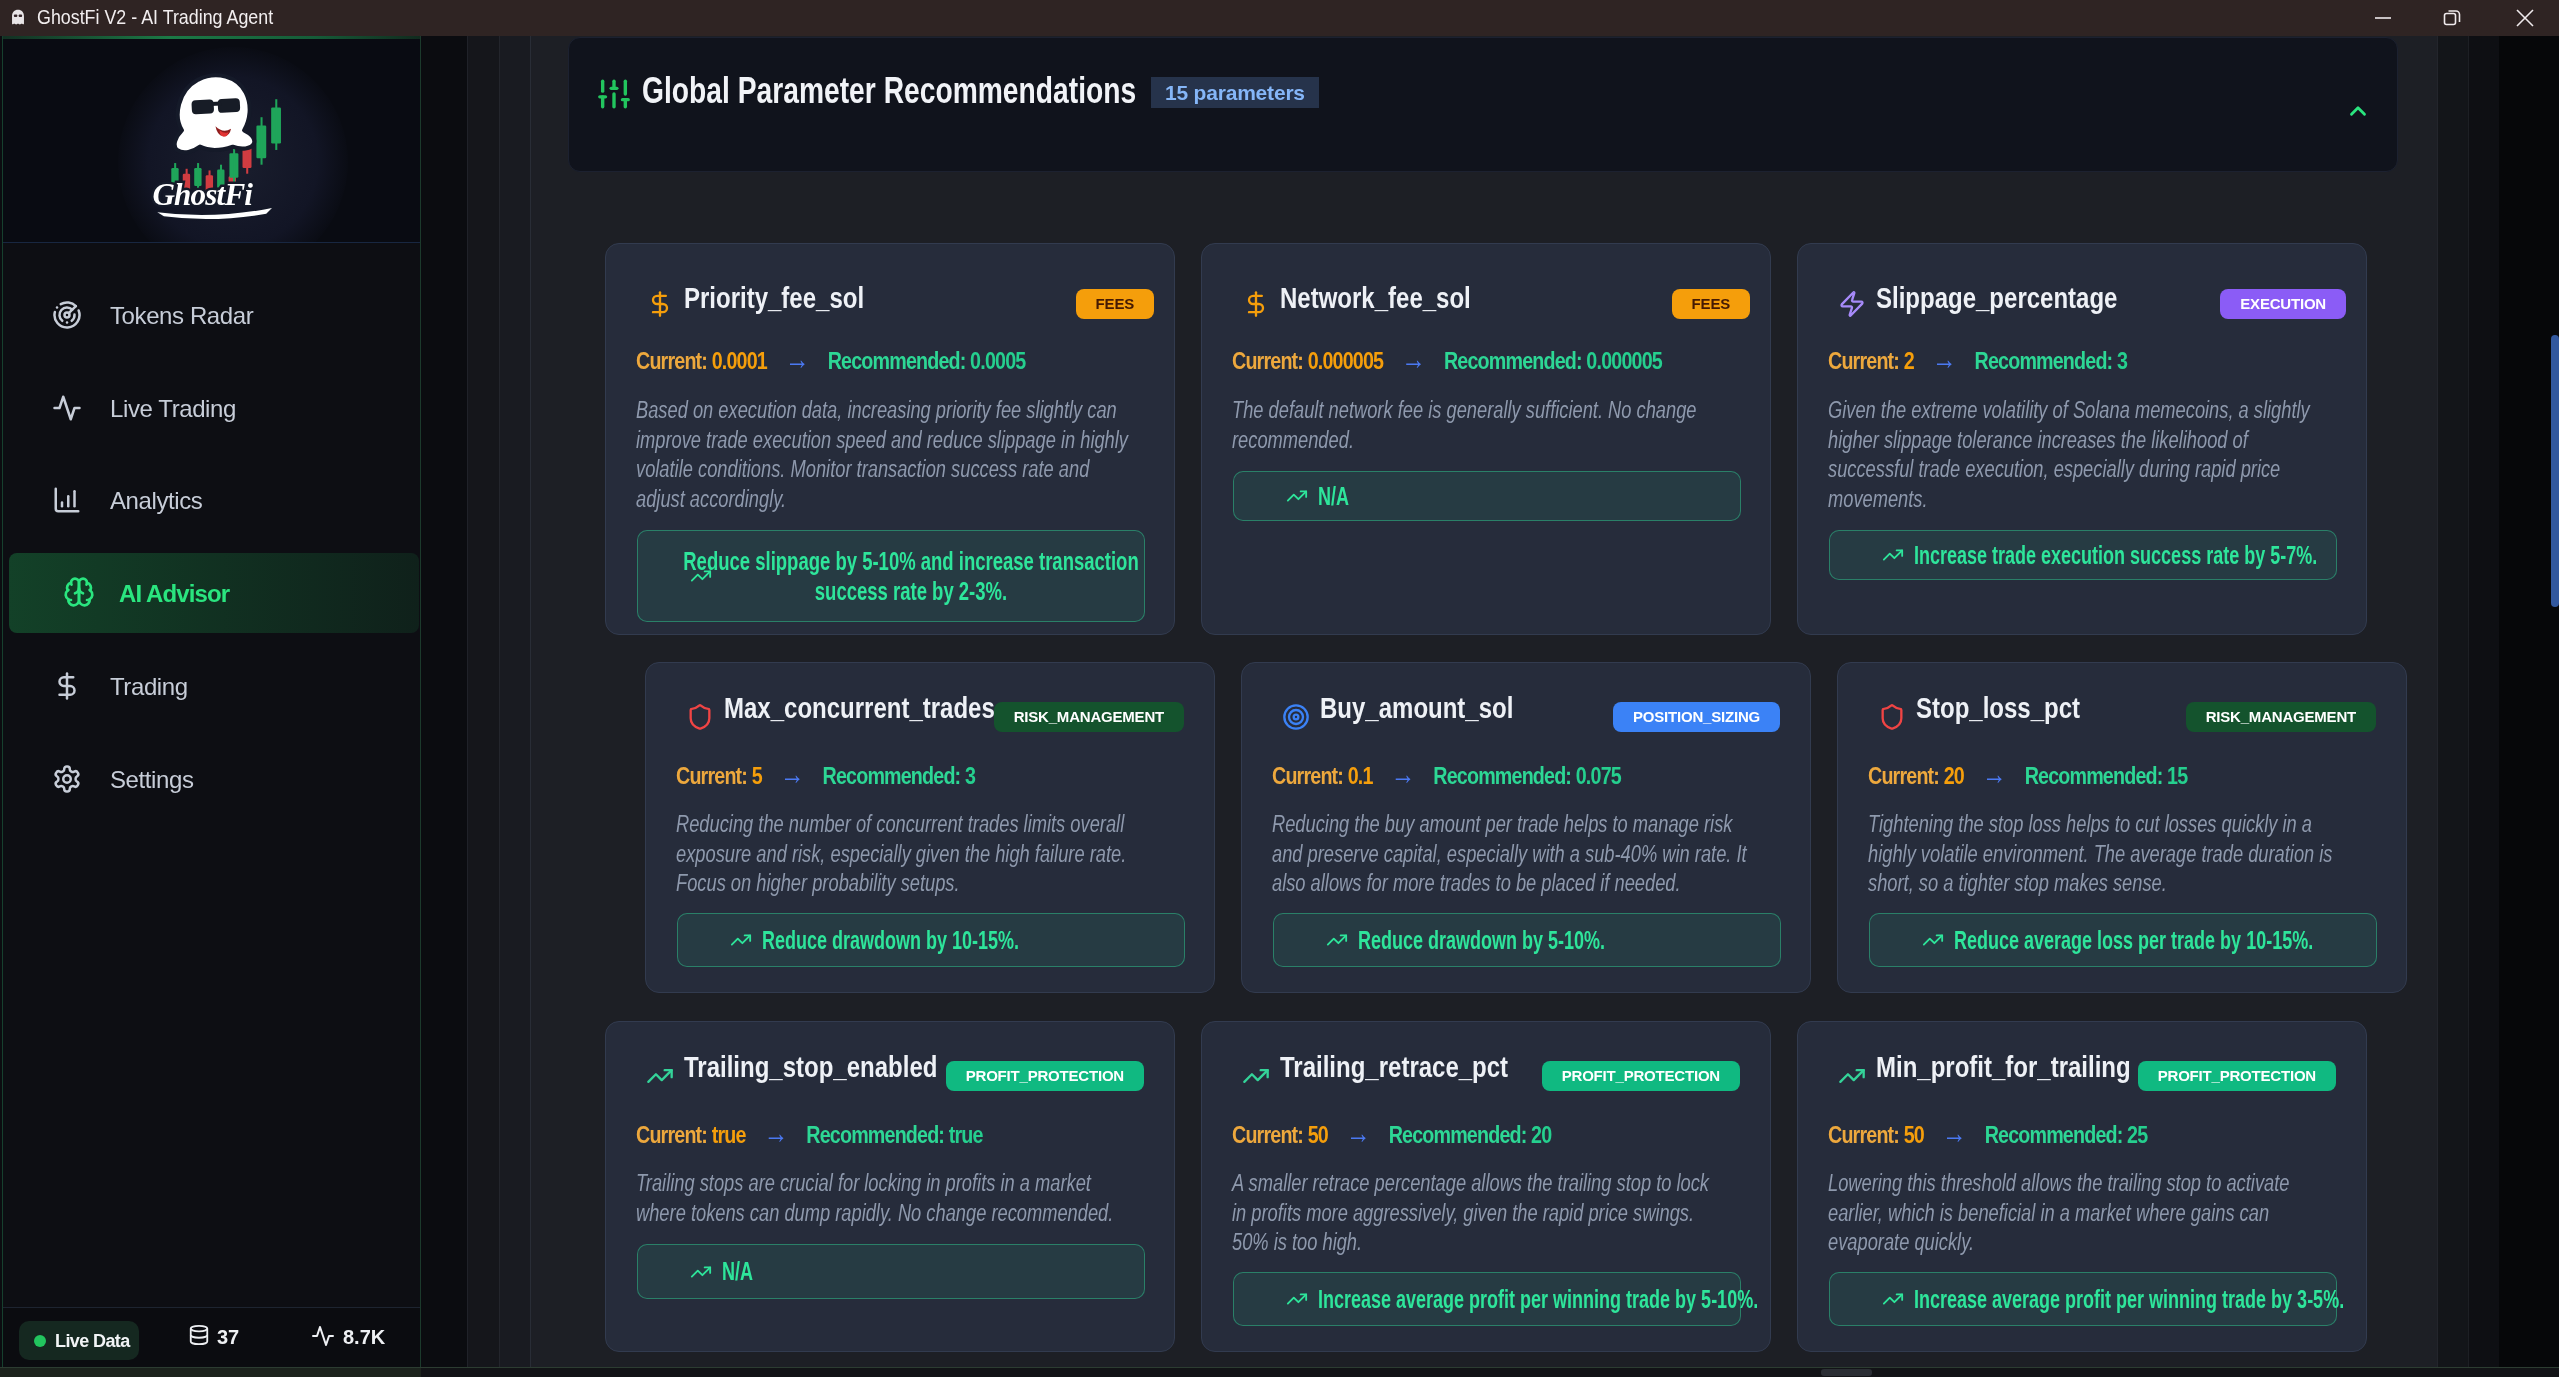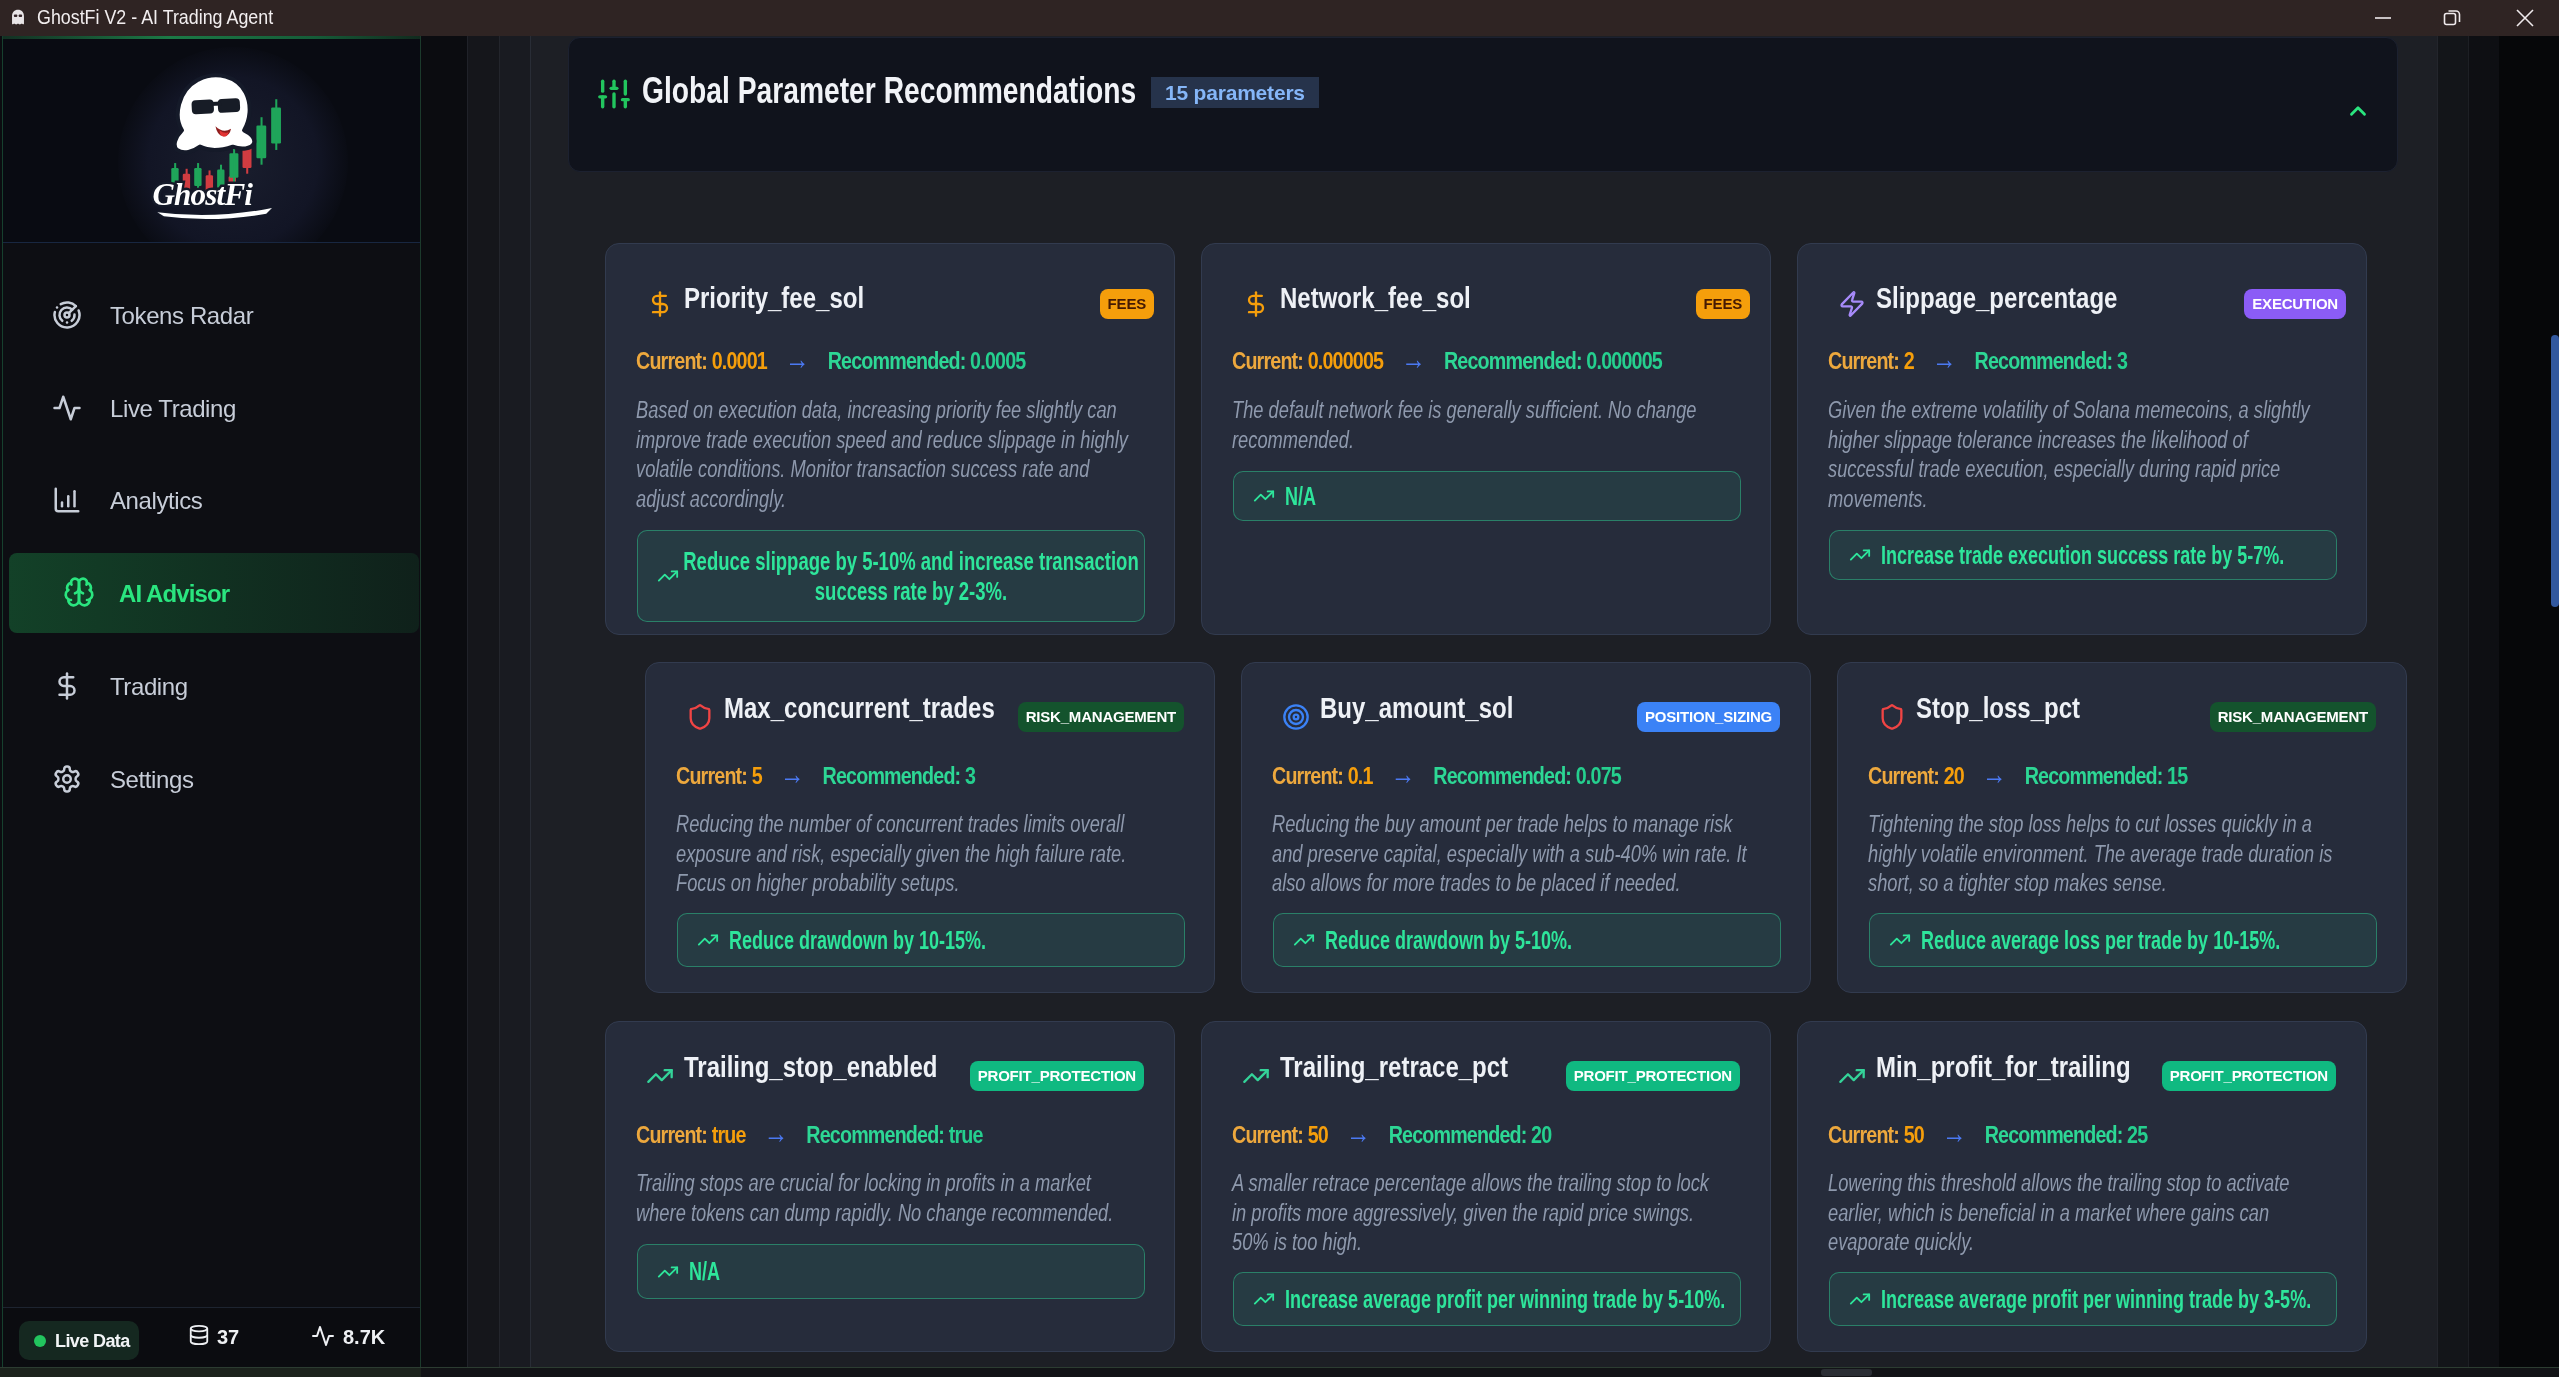--- a/index.html
+++ b/index.html
@@ -33,37 +33,37 @@
   #content { left:531px; top:36px; width:1906px; height:1331px; background:#1d1f25; overflow:hidden; }
   #hdrbox { position:absolute; left:37px; top:1px; width:1830px; height:135px; background:#10131c; border:1px solid #1c2130; border-radius:12px; }
   #hdrtitle { position:absolute; left:73px; top:32px; font-size:37px; font-weight:bold; color:#f1f3f7; white-space:nowrap; transform:scaleX(0.763); transform-origin:0 0; }
   #hdrbadge { position:absolute; left:582px; top:39px; height:31px; padding:0 14px; background:#26334b; border-radius:0; font-size:21px; font-weight:bold; color:#85b6f8; line-height:31px; letter-spacing:-0.2px; }
   
   .card { position:absolute; width:570px; background:#262c3b; border:1px solid #323b4f; border-radius:14px; }
   .c1 { left:74px; } .c2 { left:670px; } .c3 { left:1266px; }
   .r1 { top:207px; height:392px; } .r2 { top:626px; height:331px;margin-left:40px; } .r3 { top:985px; height:331px; }
   .ticon { position:absolute; left:40px; top:40px; } .r1 .ticon { top:46px; }
   .ctitle { position:absolute; left:78px; top:28px; font-size:30px; font-weight:bold; color:#eef1f6; white-space:nowrap; transform:scaleX(0.80); transform-origin:0 0; } .r1 .ctitle { top:37px; }
-  .badge { position:absolute; right:30px; top:39px; height:30px; line-height:30px; padding:0 8px; border-radius:8px; font-size:15px; font-weight:bold; letter-spacing:-0.2px; color:#fff; }
+  .badge { position:absolute; right:30px; top:39px; height:30px; line-height:30px; padding:0 20px; border-radius:8px; font-size:15px; font-weight:bold; letter-spacing:-0.2px; color:#fff; }
   .r1 .badge { top:45px; right:20px; }
   .b-fees { background:#f59e0b; color:#451a03; }
   .b-exec { background:#8b5cf6; }
   .b-risk { background:#14532d; }
   .b-pos  { background:#3b82f6; }
   .b-prof { background:#10b981; }
   .crow { position:absolute; left:30px; top:94px; height:32px; white-space:nowrap; font-size:24px; font-weight:bold; transform:scaleX(0.82); transform-origin:0 0; } .r1 .crow { top:98px; }
   .crow .cur { color:#eda83d; letter-spacing:-1px; }
   .crow .curv { color:#f59e0b; }
   .crow .arr { color:#4b79f2; padding:0 22px; font-weight:normal; font-size:30px; }
   .crow .rec { color:#2dd795; letter-spacing:-1px; }
   .crow .recv { color:#25cf8e; }
   .desc { position:absolute; left:30px; top:147px; font-size:23px; font-style:italic; color:#8e99ad; line-height:29.5px; white-space:nowrap; transform:scaleX(0.795); transform-origin:0 0; }
   .r1 .desc { top:152px; }
   .gbox { position:absolute; left:31px; width:508px; background:rgba(46,213,151,0.09); border:1px solid rgba(46,213,151,0.45); border-radius:10px; display:flex; align-items:center; }
-  .gbox { overflow:visible; }
+  .gbox { overflow:visible;padding-left:33px; }
   .gbox .gi { flex:0 0 auto; margin-left:19px; }
   .gbox .gt { flex:1 1 auto; margin-left:10px; font-size:25px; font-weight:bold; color:#2ee59b; line-height:29px; white-space:nowrap; transform:scaleX(0.72); transform-origin:0 50%; }
   .gbox .gt.ctr { position:absolute; left:-80px; right:-120px; top:50%; margin:0; text-align:center; white-space:nowrap; transform:translateY(-50%) scaleX(0.74); transform-origin:50% 50%; line-height:30px; }
   
 </style>
 </head>
 <body>
 <div class="abs" id="titlebar">
   <svg class="abs" style="left:7px;top:7px" width="22" height="22" viewBox="0 0 24 24">
     <path d="M12 3c-4 0-6.5 3-6.5 6.8v8.4c0 .9 1 .9 1.5.4.6-.6 1.3-.6 1.9 0 .6.7 1.5.7 2.1 0 .6-.6 1.4-.6 2 0 .6.7 1.5.7 2.1 0 .6-.6 1.3-.6 1.9 0 .5.5 1.5.5 1.5-.4V9.8C18.5 6 16 3 12 3z" fill="#e8e4e6"></path>

